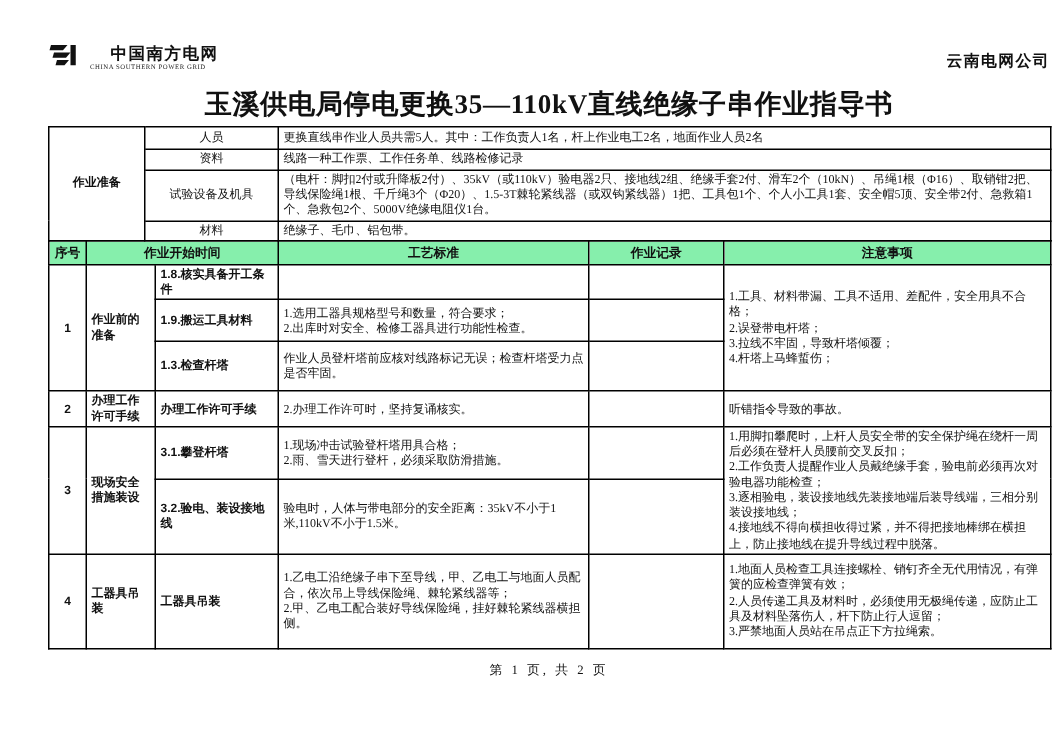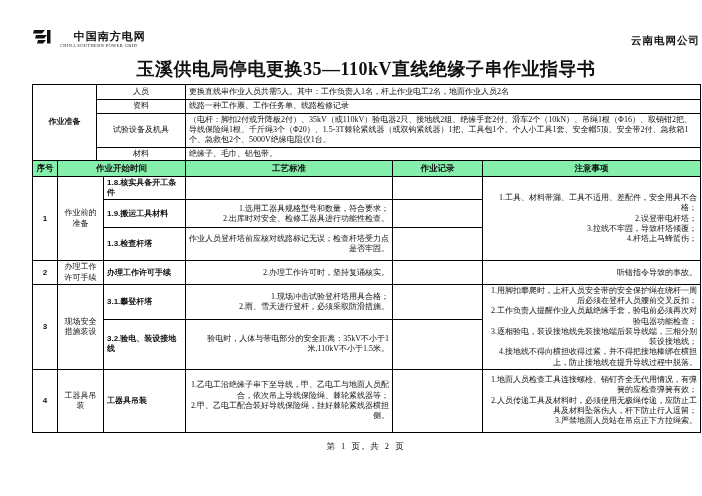--- a/index.html
+++ b/index.html
@@ -18,24 +18,24 @@
   .title{width:668px;text-align:center;font-weight:bold;font-size:18px;margin:1px 0 5px 0;letter-spacing:.5px;font-family:"Liberation Serif","DejaVu Serif",serif;}
   table.tbl{border-collapse:collapse;table-layout:fixed;width:668px;margin-top:-1px;}
   table.tbl td,table.tbl th{border:1px solid #000;padding:1px 3px;overflow:hidden;vertical-align:middle;font-size:8px;line-height:1.28;}
   .lbl{font-family:"Liberation Sans","DejaVu Sans",sans-serif;font-weight:bold;text-align:center;font-size:8.5px;}
   .val{text-align:left;}
   .code{font-family:"Liberation Mono","DejaVu Sans Mono",monospace;font-size:7.5px;text-align:center;letter-spacing:.2px;}
   .sub{text-align:center;font-size:8px;}
   .cnt{text-align:left;font-size:8px;margin-left:20px;}
   tr.hrow th{background:#86efac;font-family:"Liberation Sans","DejaVu Sans",sans-serif;font-weight:bold;font-size:8.5px;text-align:center;height:13px;}
   .no{font-weight:bold;text-align:center;font-family:"Liberation Sans","DejaVu Sans",sans-serif;}
-  .grp{font-weight:normal;text-align:center;font-family:"Liberation Sans","DejaVu Sans",sans-serif;font-size:8px;}
+  .grp{font-weight:bold;text-align:left;font-family:"Liberation Sans","DejaVu Sans",sans-serif;font-size:8px;}
   .step{font-weight:bold;text-align:left;font-family:"Liberation Sans","DejaVu Sans",sans-serif;font-size:8px;}
   .pre{white-space:pre-line;}
-  .std,.note{text-align:right;font-size:7.8px;}
+  .std,.note{text-align:left;font-size:7.8px;}
   .footer{width:668px;text-align:center;font-size:8.5px;margin-top:8px;letter-spacing:2px;}
 </style>
 </head>
 <body>
 
 <div class="page">
 
   <div class="hdr">
     <div class="brand">
       <span>

